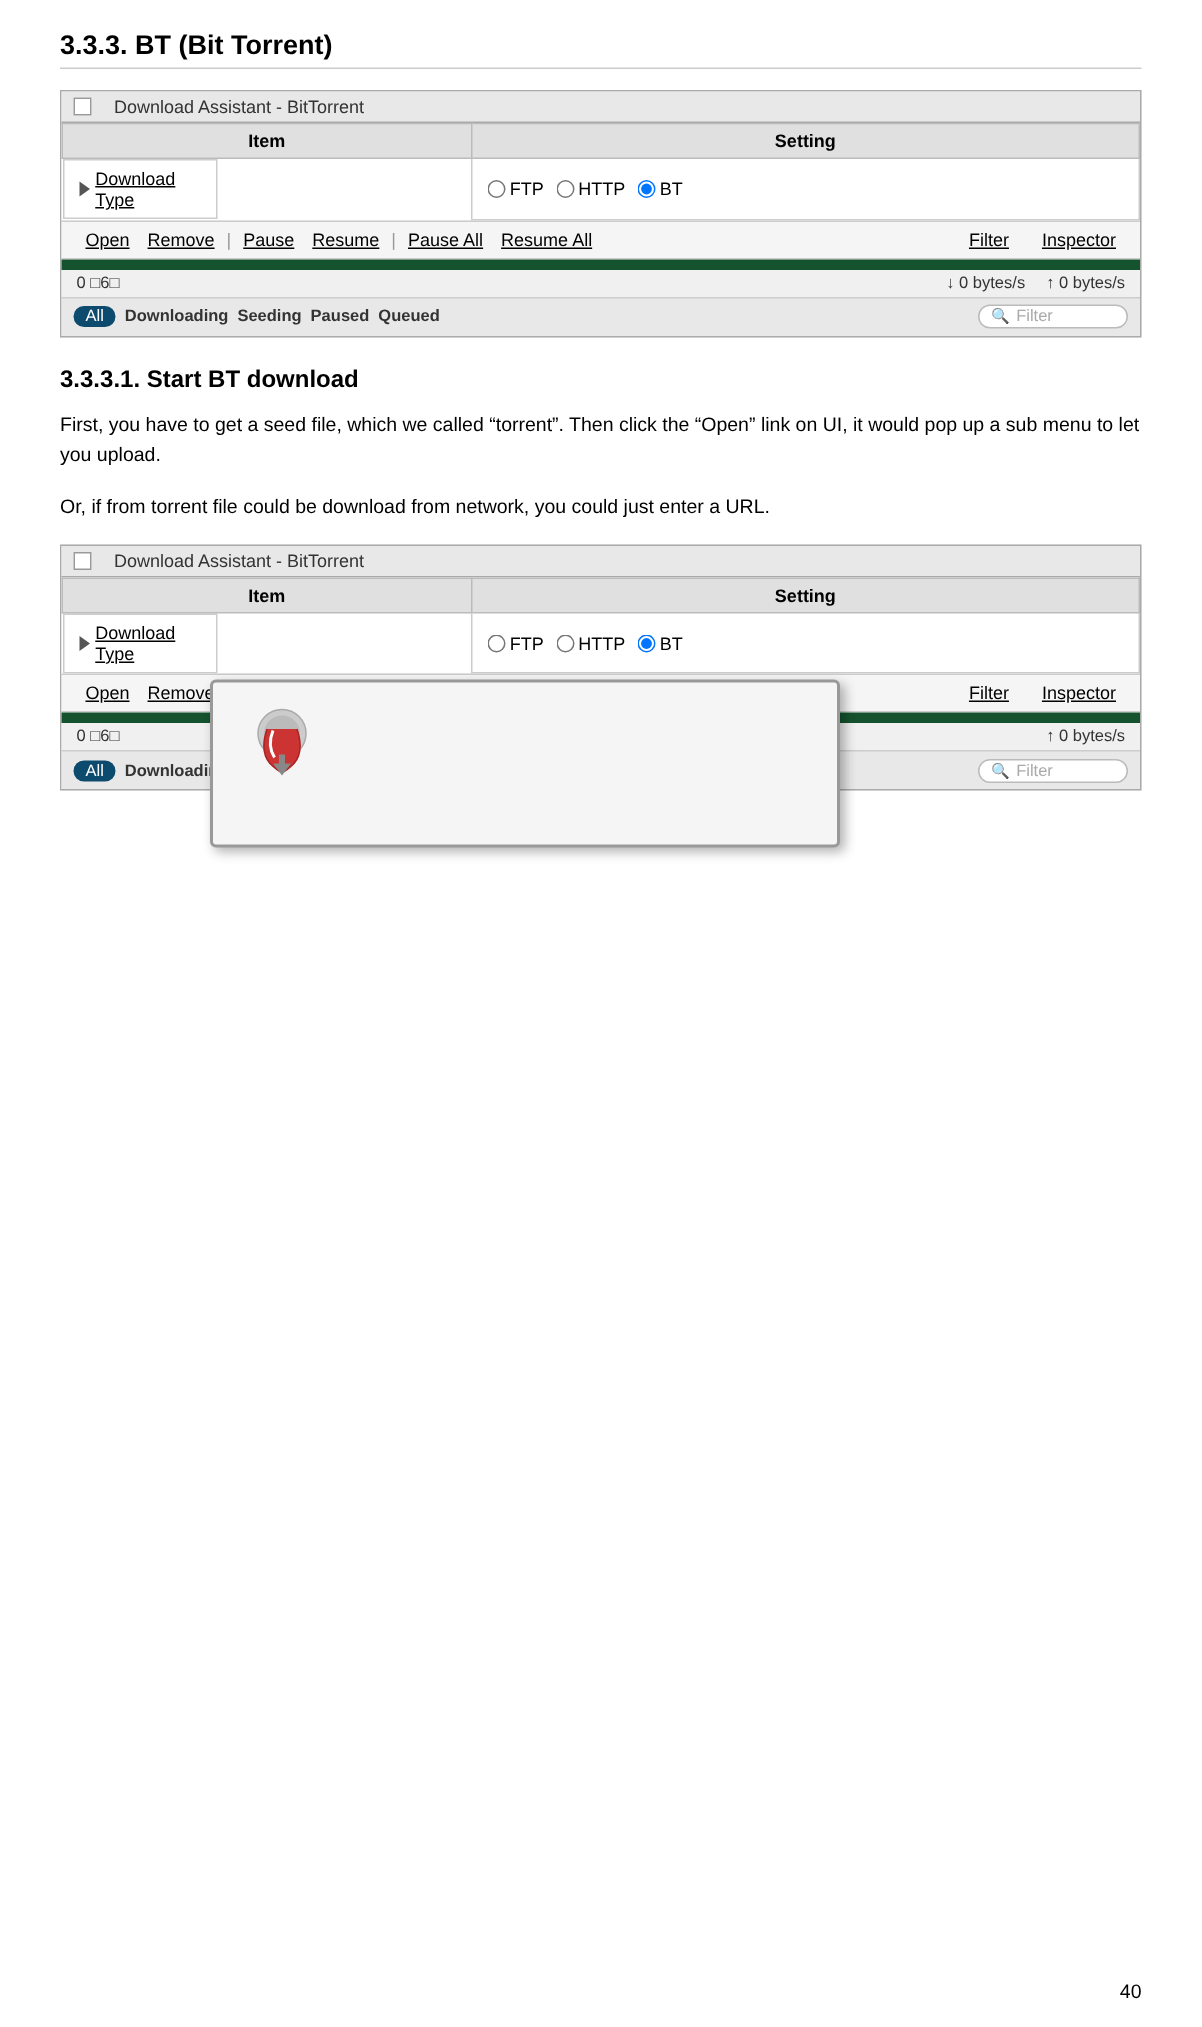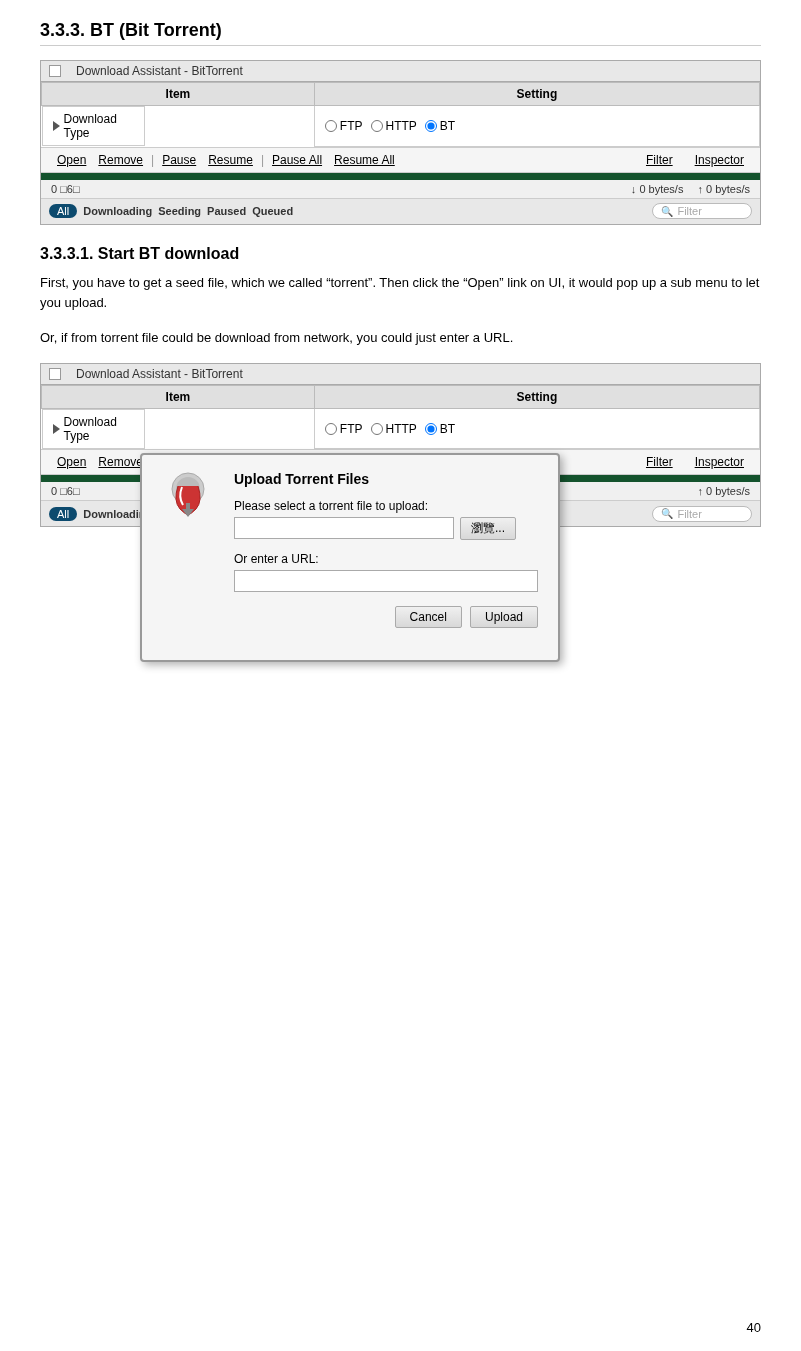--- a/index.html
+++ b/index.html
@@ -206,20 +206,21 @@
       display: flex;
       align-items: center;
       gap: 4px;
       color: #aaa;
     }
 
     .download-type-row td:first-child {
       display: flex;
       align-items: center;
       gap: 4px;
+      text-decoration: underline;
     }
 
     .triangle-icon {
       width: 0;
       height: 0;
       border-top: 5px solid transparent;
       border-bottom: 5px solid transparent;
       border-left: 7px solid #555;
       display: inline-block;
       flex-shrink: 0;
@@ -493,31 +494,17 @@
 
         <ellipse cx="30" cy="18" rx="16" ry="16" fill="#ccc" stroke="#aaa" stroke-width="1"></ellipse>
         <ellipse cx="30" cy="18" rx="12" ry="12" fill="#bbb"></ellipse>
 
         <path d="M20 15 Q15 30 22 38 Q27 43 30 44 Q33 43 38 38 Q45 30 40 15" fill="#cc3333" stroke="#aa2222" stroke-width="1"></path>
         <path d="M24 16 Q20 26 25 34" fill="none" stroke="#fff" stroke-width="2"></path>
 
         <polygon points="30,46 24,38 36,38" fill="#888"></polygon>
         <rect x="28" y="32" width="4" height="10" fill="#888"></rect>
       </svg>
-      <div class="upload-dialog-body">
-        <div class="upload-dialog-title">Upload Torrent Files</div>
-        <div class="upload-label">Please select a torrent file to upload:</div>
-        <div class="upload-file-row">
-          <input type="text" class="upload-text-input" style="">
-          <button class="upload-browse-btn">瀏覽...</button>
-        </div>
-        <div class="upload-url-label">Or enter a URL:</div>
-        <input type="text" class="upload-url-input" style="">
-        <div class="upload-buttons">
-          <button class="upload-cancel-btn">Cancel</button>
-          <button class="upload-upload-btn">Upload</button>
-        </div>
-      </div>
     </div>
   </div>
 </div>
 
 <div class="page-number">40</div>
 
 </body></html>

